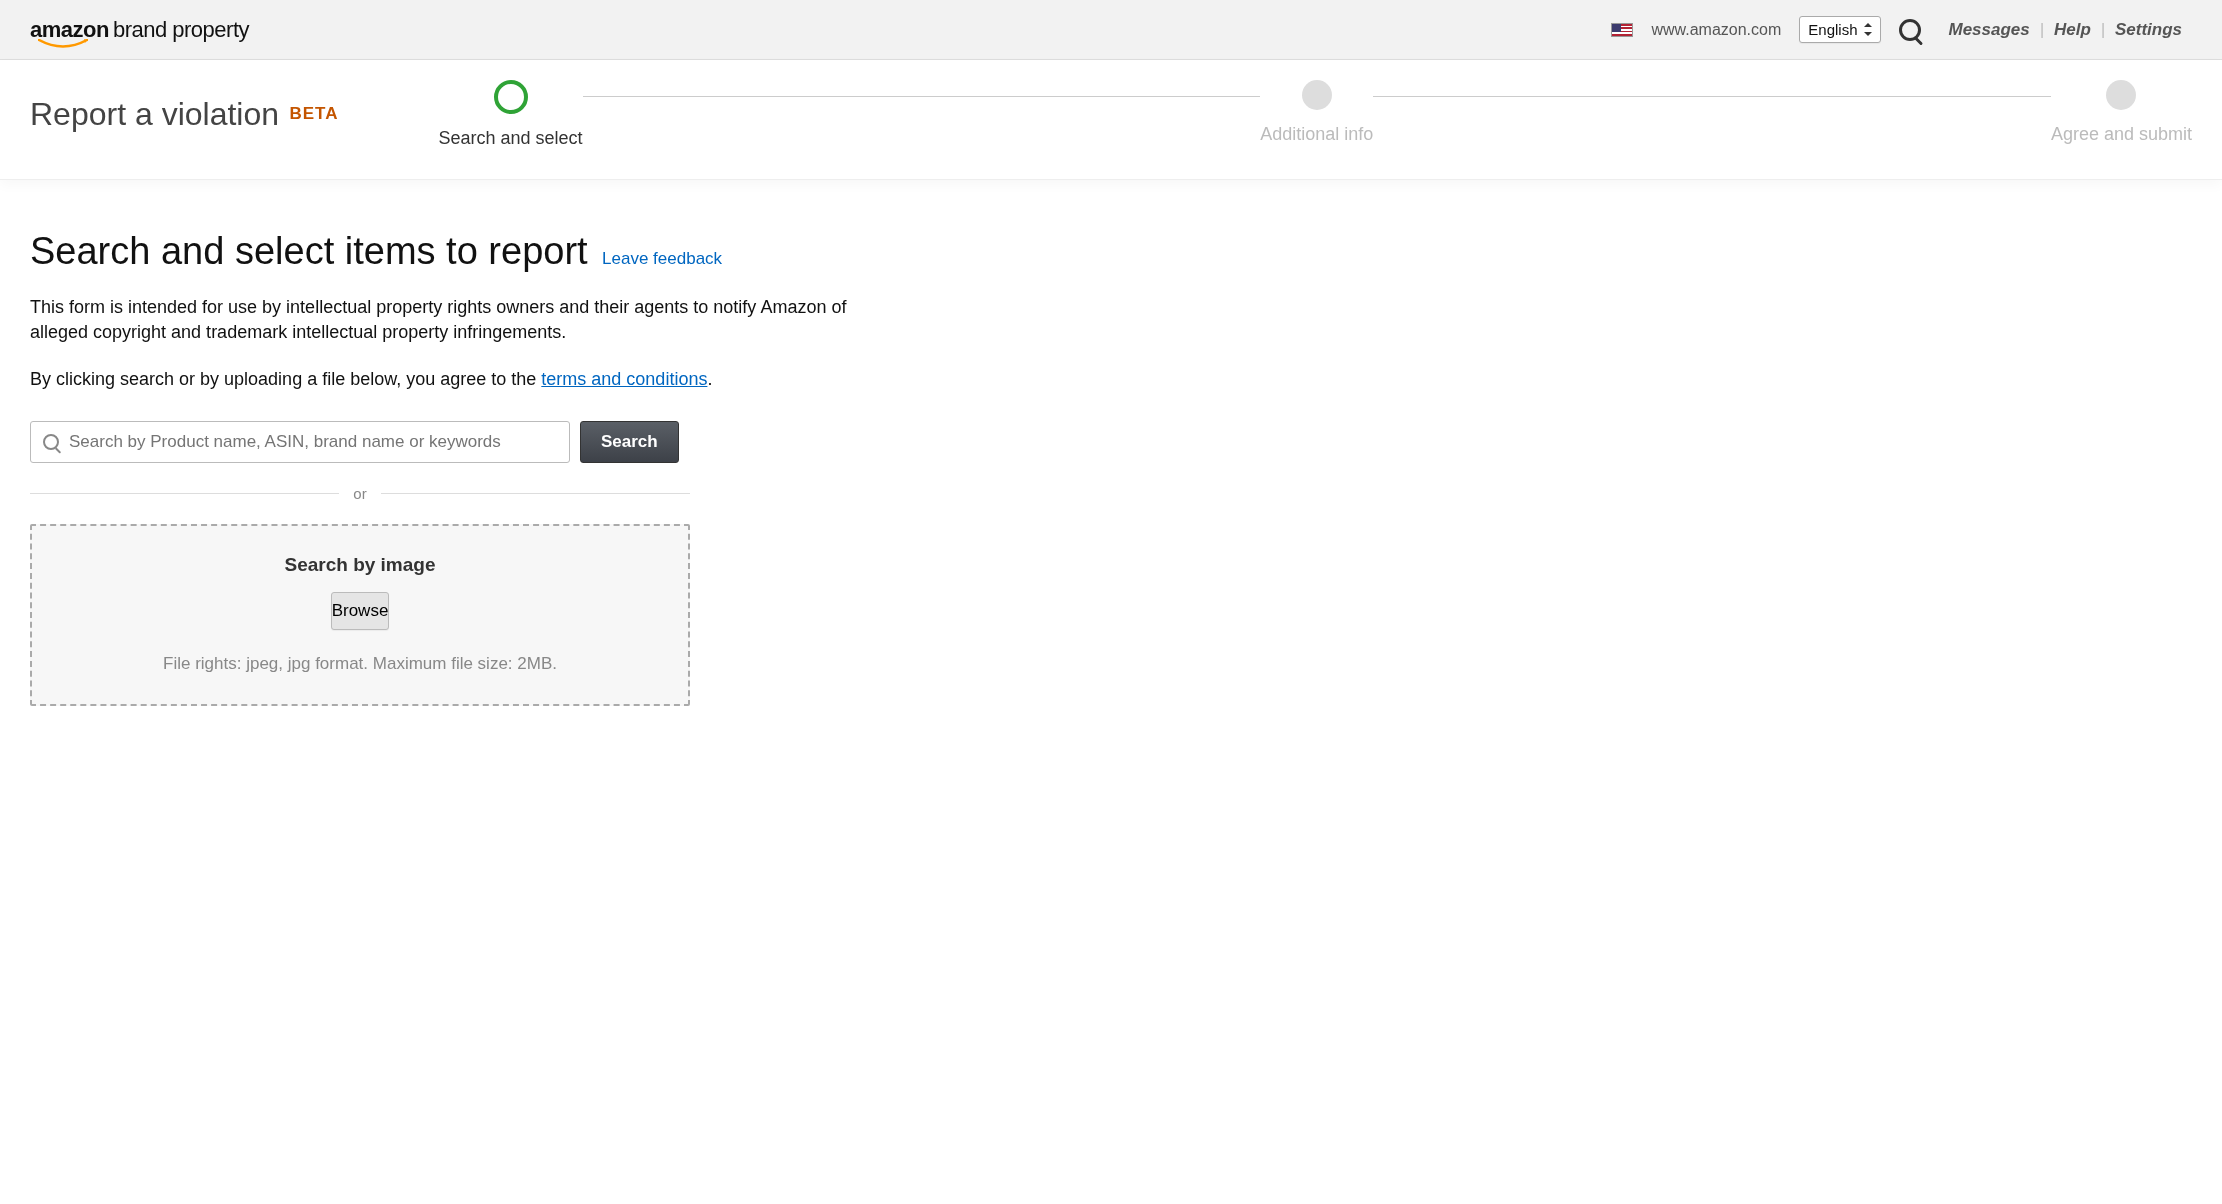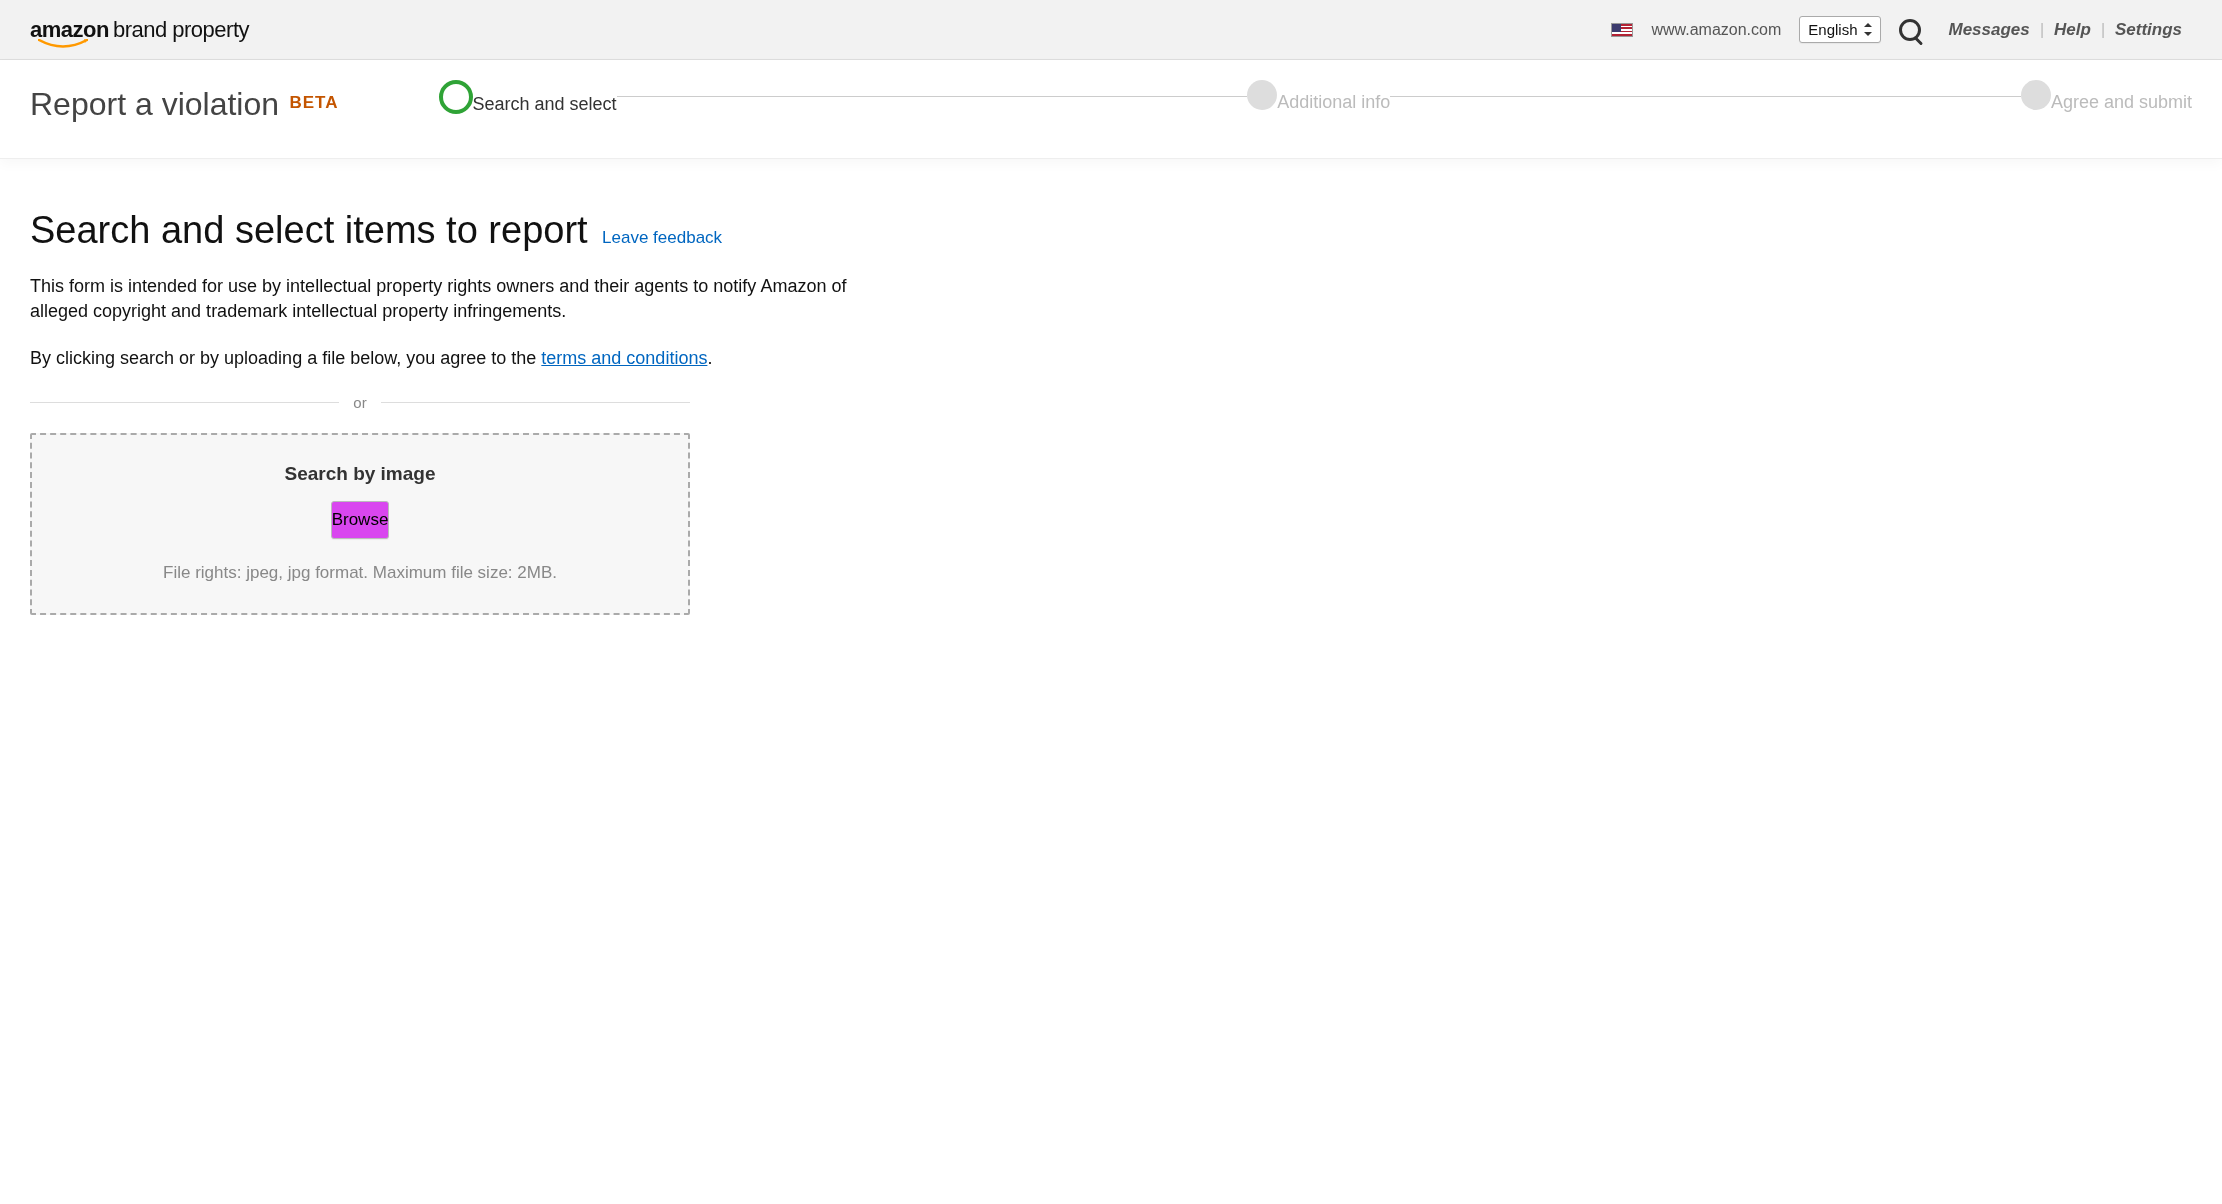--- a/index.html
+++ b/index.html
@@ -52,21 +52,21 @@
 
 .subheader {
   display: flex; align-items: center; padding: 20px 30px 30px 30px;
   border-bottom: 1px solid #eee;
   box-shadow: 0 5px 12px rgba(0,0,0,0.03);
 }
 .page-title { font-size: 32px; font-weight: 400; color: #444; }
 .beta { color: #c45500; font-size: 17px; font-weight: 700; vertical-align: super; margin-left: 6px; letter-spacing: 1px; }
 
 .stepper { display: flex; align-items: flex-start; margin-left: 100px; flex: 1; }
-.step { display: flex; flex-direction: row; align-items: center; position: relative; justify-content: center; }
+.step { display: flex; flex-direction: column; align-items: center; position: relative; justify-content: center; }
 .step-dot {
   width: 30px; height: 30px; border-radius: 50%; background: #ddd; margin-bottom: 14px;
 }
 .step.active .step-dot { background: #fff; border: 4px solid #2fa336; width: 34px; height: 34px; }
 .step-label { font-size: 18px; color: #bbb; font-weight: 400; white-space: nowrap; }
 .step.active .step-label { color: #333; }
 .step-line { height: 1px; background: #ccc; margin-top: 16px; flex: 1; min-width: 180px; }
 
 
 .main { padding: 50px 30px; max-width: 1000px; }
@@ -95,21 +95,21 @@
 .or-row { display: flex; align-items: center; margin: 22px 0; max-width: 660px; }
 .or-line { flex:1; height:1px; background:#ddd; }
 .or-text { padding: 0 14px; color:#888; font-size:15px; }
 
 .dropzone {
   width: 660px; border: 2px dashed #aaa; background: #f7f7f7;
   padding: 28px 20px 30px 20px; text-align: center; border-radius: 2px;
 }
 .dropzone .dz-title { font-size: 19px; font-weight: 700; color:#333; }
 .browse-btn {
-  display: inline-block; margin-top: 16px; background: #d946ef;
+  display: inline-block; margin-top: 16px; background: #e5e5e5;
   border: 1px solid #bbb; border-radius: 3px; padding: 8px 0;
   font-size: 17px; cursor: pointer; box-shadow: 0 1px 1px rgba(0,0,0,0.05);
 }
 .dz-hint { color: #888; font-size: 17px; margin-top: 24px; }
 </style>
 </head>
 <body>
 
 <div class="header">
   <div class="logo">
@@ -169,20 +169,27 @@
     <a class="feedback-link">Leave feedback</a>
   </div>
 
   <p class="para">This form is intended for use by intellectual property rights owners and their agents to notify Amazon of alleged copyright and trademark intellectual property infringements.</p>
 
 
   <p class="para">
     <span>By clicking search or by uploading a file below, you agree to the </span><a>terms and conditions</a><span>.</span>
   </p>
 
+  <div class="search-row">
+    <div class="search-box">
+      <span class="mag"></span>
+      <input type="text" placeholder="Search by Product name, ASIN, brand name or keywords" style="">
+    </div>
+    <button class="search-btn">Search</button>
+  </div>
 
   <div class="or-row">
     <div class="or-line"></div>
     <span class="or-text">or</span>
     <div class="or-line"></div>
   </div>
 
   <div class="dropzone">
     <div class="dz-title">Search by image</div>
     <button class="browse-btn">Browse</button>

